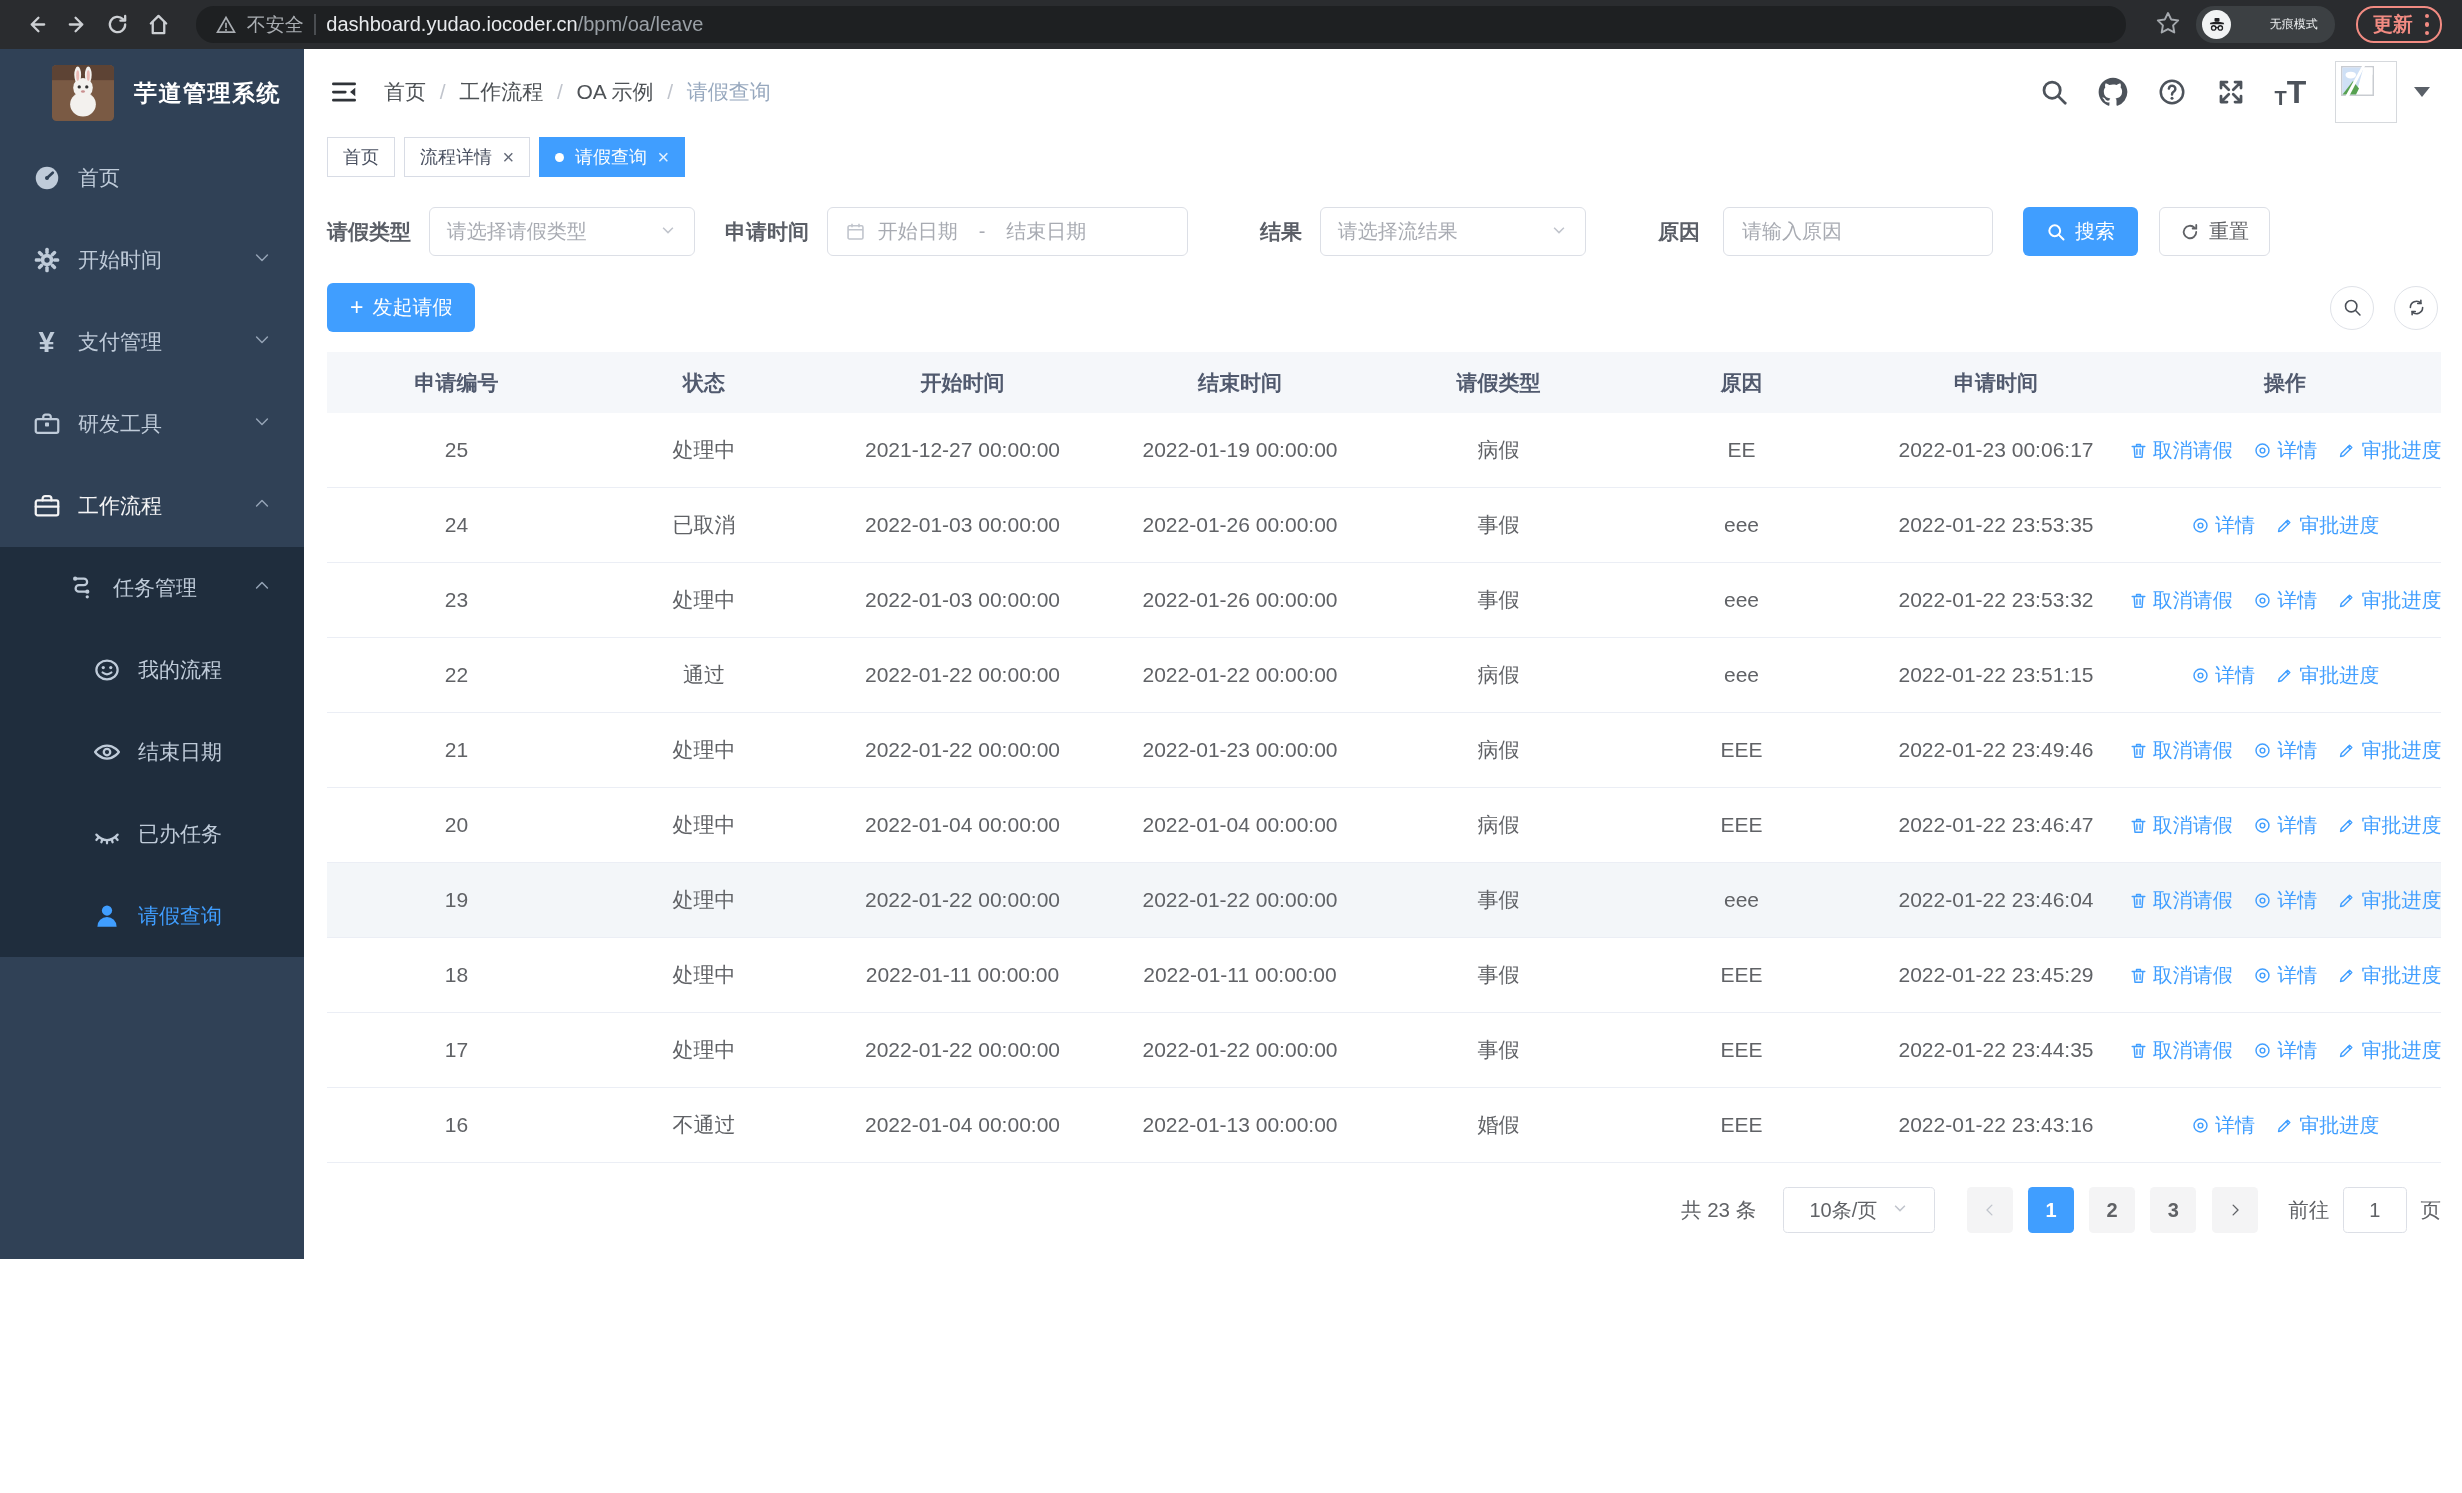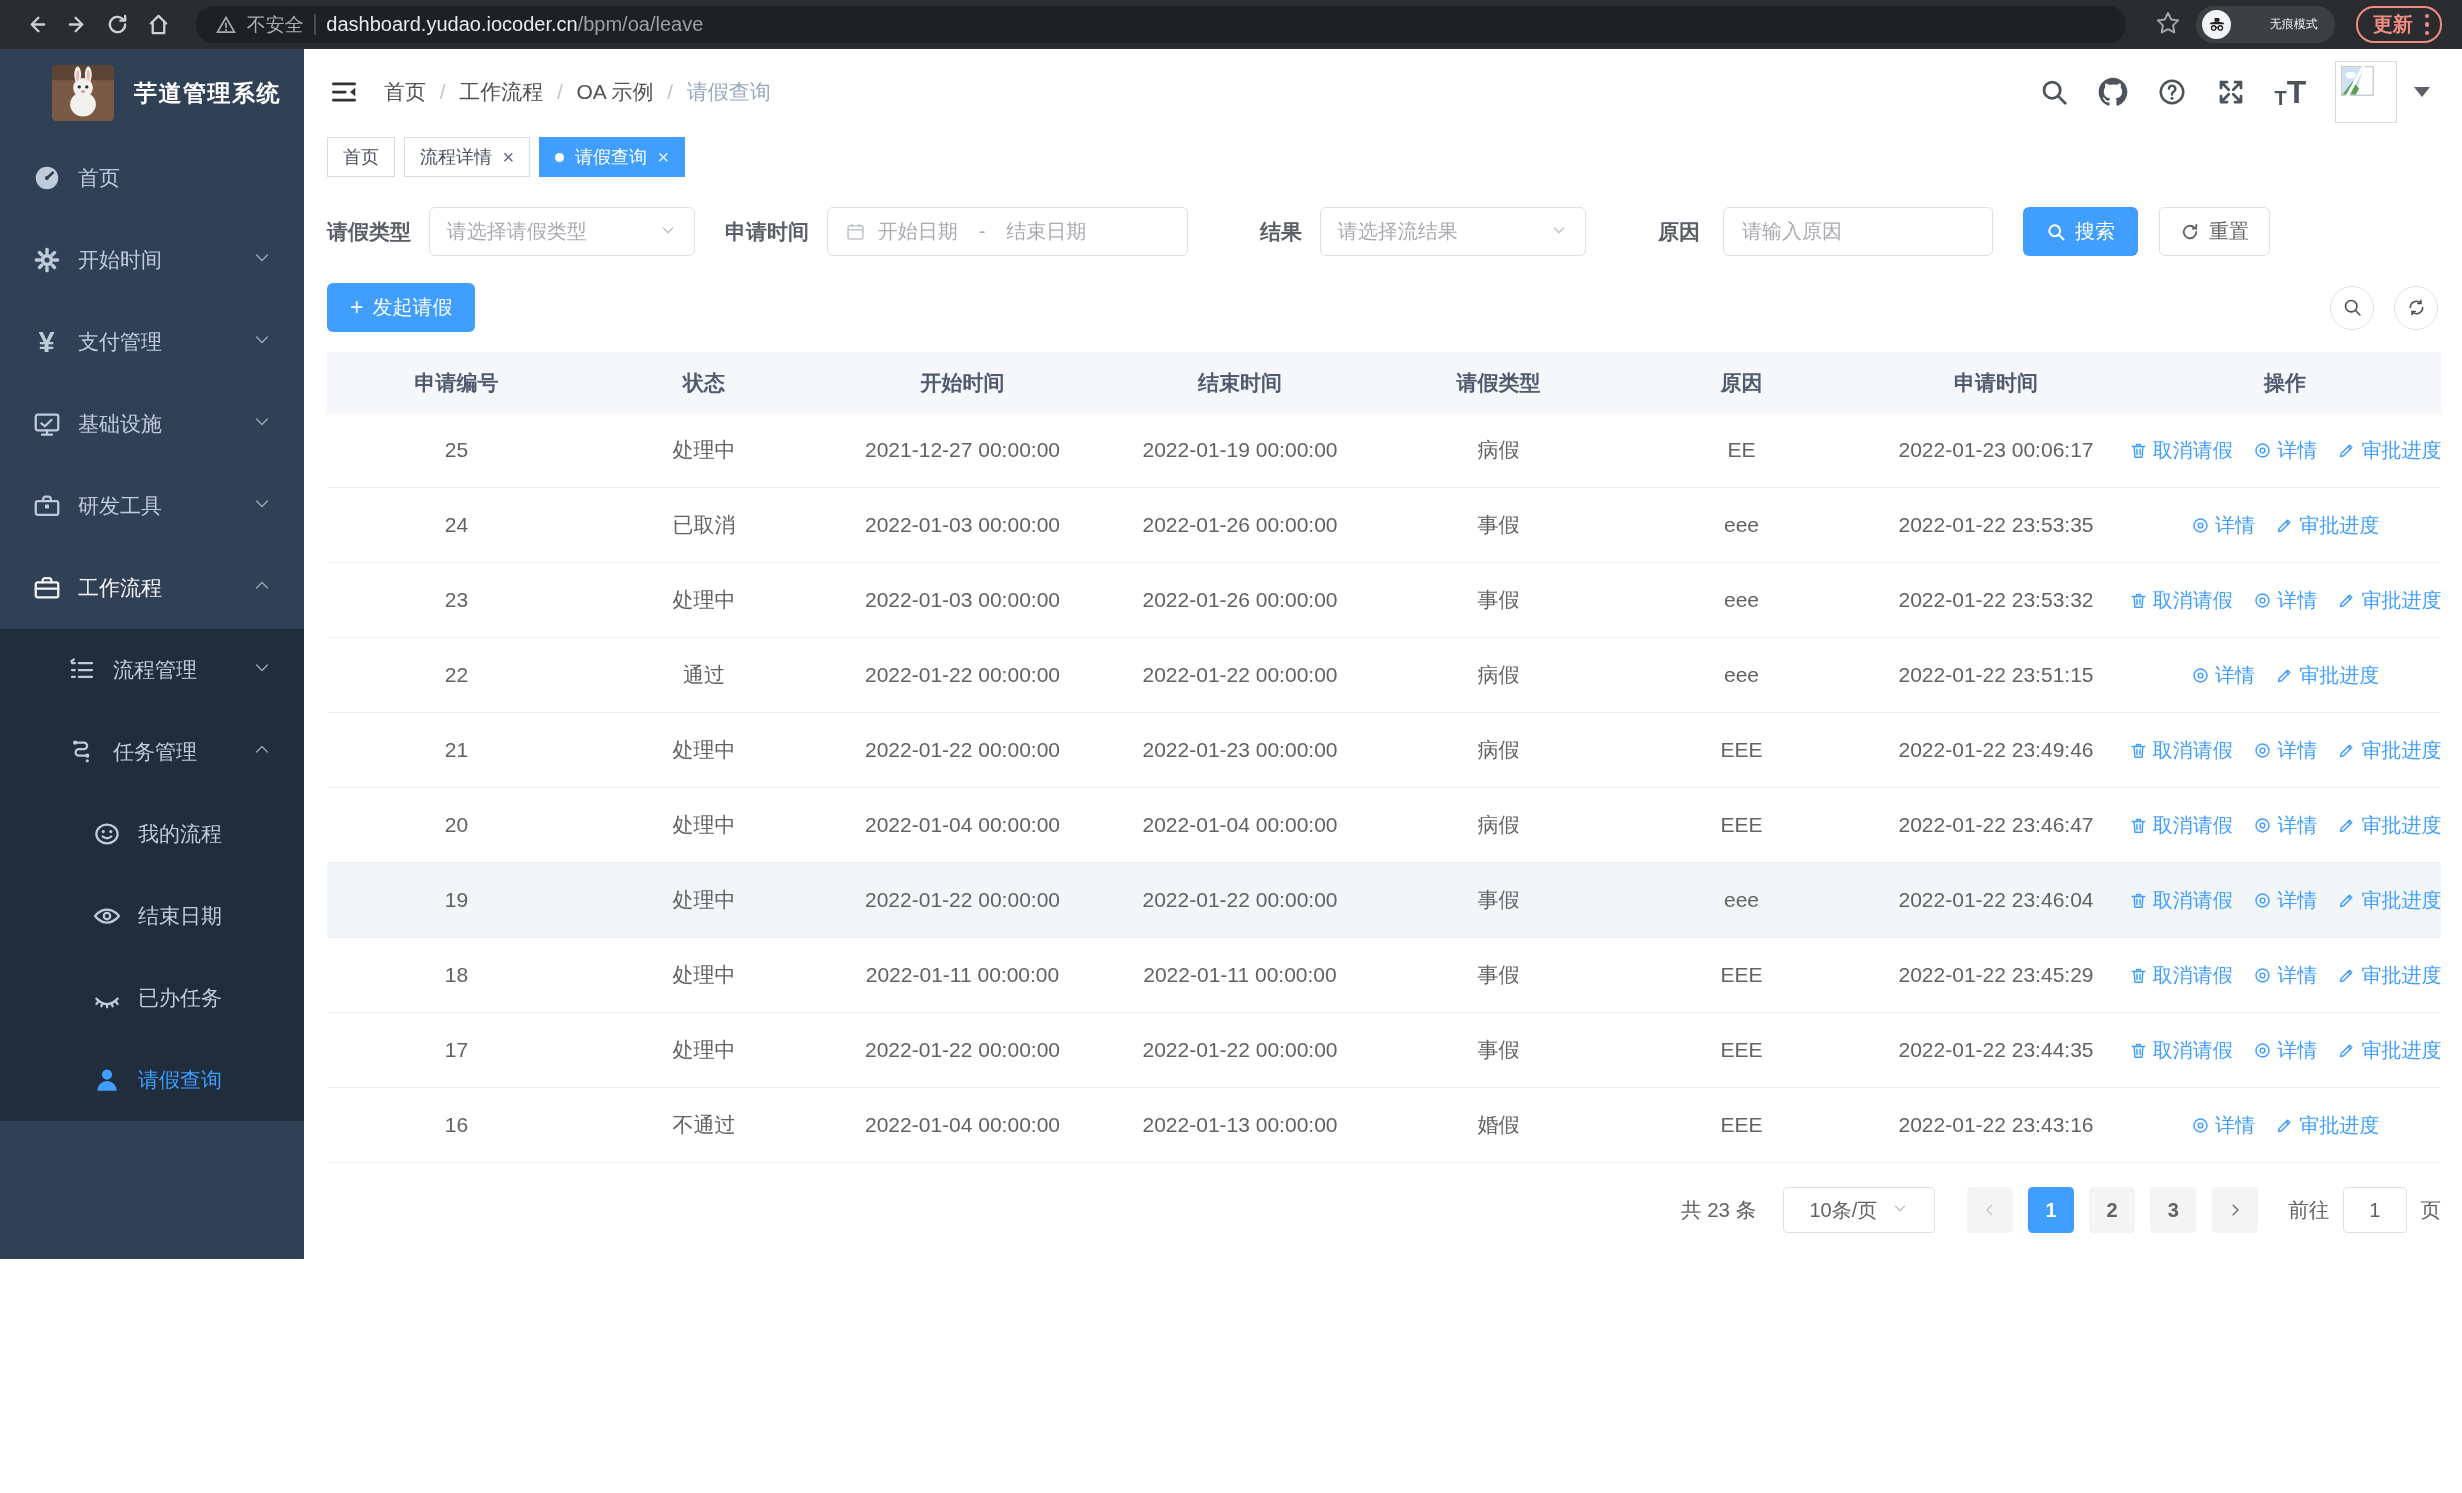--- a/index.html
+++ b/index.html
@@ -278,35 +278,20 @@
           </span>
           <span class="mi-label">支付管理</span>
           <span class="mi-chevron"><svg viewBox="0 0 24 24">
               <path d="M5.5 9l6.5 6.5L18.5 9" fill="none" stroke="currentColor" stroke-width="1.8" stroke-linecap="round" stroke-linejoin="round"></path>
             </svg></span>
         </div>
         <div class="menu-item lv1">
           <span class="mi-icon">
             <svg viewBox="0 0 24 24">
               <g fill="none" stroke="currentColor" stroke-width="1.8" stroke-linecap="round" stroke-linejoin="round">
-                <rect x="3" y="4.5" width="18" height="12.5" rx="1.5"></rect>
-                <path d="M7.5 11.5l2.8 2.3 5.2-5"></path>
-                <path d="M12 17v3.2M8 20.5h8"></path>
-              </g>
-            </svg>
-          </span>
-          <span class="mi-label">基础设施</span>
-          <span class="mi-chevron"><svg viewBox="0 0 24 24">
-              <path d="M5.5 9l6.5 6.5L18.5 9" fill="none" stroke="currentColor" stroke-width="1.8" stroke-linecap="round" stroke-linejoin="round"></path>
-            </svg></span>
-        </div>
-        <div class="menu-item lv1">
-          <span class="mi-icon">
-            <svg viewBox="0 0 24 24">
-              <g fill="none" stroke="currentColor" stroke-width="1.8" stroke-linecap="round" stroke-linejoin="round">
                 <rect x="3" y="8" width="18" height="11" rx="1.5"></rect>
                 <path d="M9 8V6.3A1.8 1.8 0 0 1 10.8 4.5h2.4A1.8 1.8 0 0 1 15 6.3V8"></path>
               </g>
               <rect x="10.4" y="10.8" width="3.2" height="3.2" rx=".6" fill="currentColor"></rect>
             </svg>
           </span>
           <span class="mi-label">研发工具</span>
           <span class="mi-chevron"><svg viewBox="0 0 24 24">
               <path d="M5.5 9l6.5 6.5L18.5 9" fill="none" stroke="currentColor" stroke-width="1.8" stroke-linecap="round" stroke-linejoin="round"></path>
             </svg></span>
@@ -317,35 +302,20 @@
               <g fill="none" stroke="currentColor" stroke-width="1.8" stroke-linecap="round" stroke-linejoin="round">
                 <rect x="3" y="7.5" width="18" height="12" rx="1.5"></rect>
                 <path d="M8.5 7.5V6a2 2 0 0 1 2-2h3a2 2 0 0 1 2 2v1.5"></path>
                 <path d="M3 12.5h18"></path>
               </g>
             </svg>
           </span>
           <span class="mi-label">工作流程</span>
           <span class="mi-chevron"><svg viewBox="0 0 24 24">
               <path d="M5.5 15l6.5-6.5L18.5 15" fill="none" stroke="currentColor" stroke-width="1.8" stroke-linecap="round" stroke-linejoin="round"></path>
-            </svg></span>
-        </div>
-        <div class="menu-item lv2 menu-dark">
-          <span class="mi-icon">
-            <svg viewBox="0 0 24 24">
-              <g fill="none" stroke="currentColor" stroke-width="1.8" stroke-linecap="round" stroke-linejoin="round">
-                <path d="M9.5 6.5h10.5M9.5 12h10.5M9.5 17.5h10.5"></path>
-                <path d="M4 6.5h2.2M4 12h2.2M4 17.5h2.2"></path>
-                <path d="M5.5 3.5L3.5 5"></path>
-              </g>
-            </svg>
-          </span>
-          <span class="mi-label">流程管理</span>
-          <span class="mi-chevron"><svg viewBox="0 0 24 24">
-              <path d="M5.5 9l6.5 6.5L18.5 9" fill="none" stroke="currentColor" stroke-width="1.8" stroke-linecap="round" stroke-linejoin="round"></path>
             </svg></span>
         </div>
         <div class="menu-item lv2 menu-dark">
           <span class="mi-icon">
             <svg viewBox="0 0 24 24">
               <g fill="none" stroke="currentColor" stroke-width="1.8" stroke-linecap="round" stroke-linejoin="round">
                 <path d="M8 4.5h5.5a2.6 2.6 0 0 1 0 5.2h-4a2.6 2.6 0 0 0 0 5.2h5"></path>
               </g>
               <circle cx="6.5" cy="4.5" r="1.7" fill="currentColor"></circle>
               <circle cx="16.2" cy="14.9" r="1.7" fill="currentColor"></circle>

